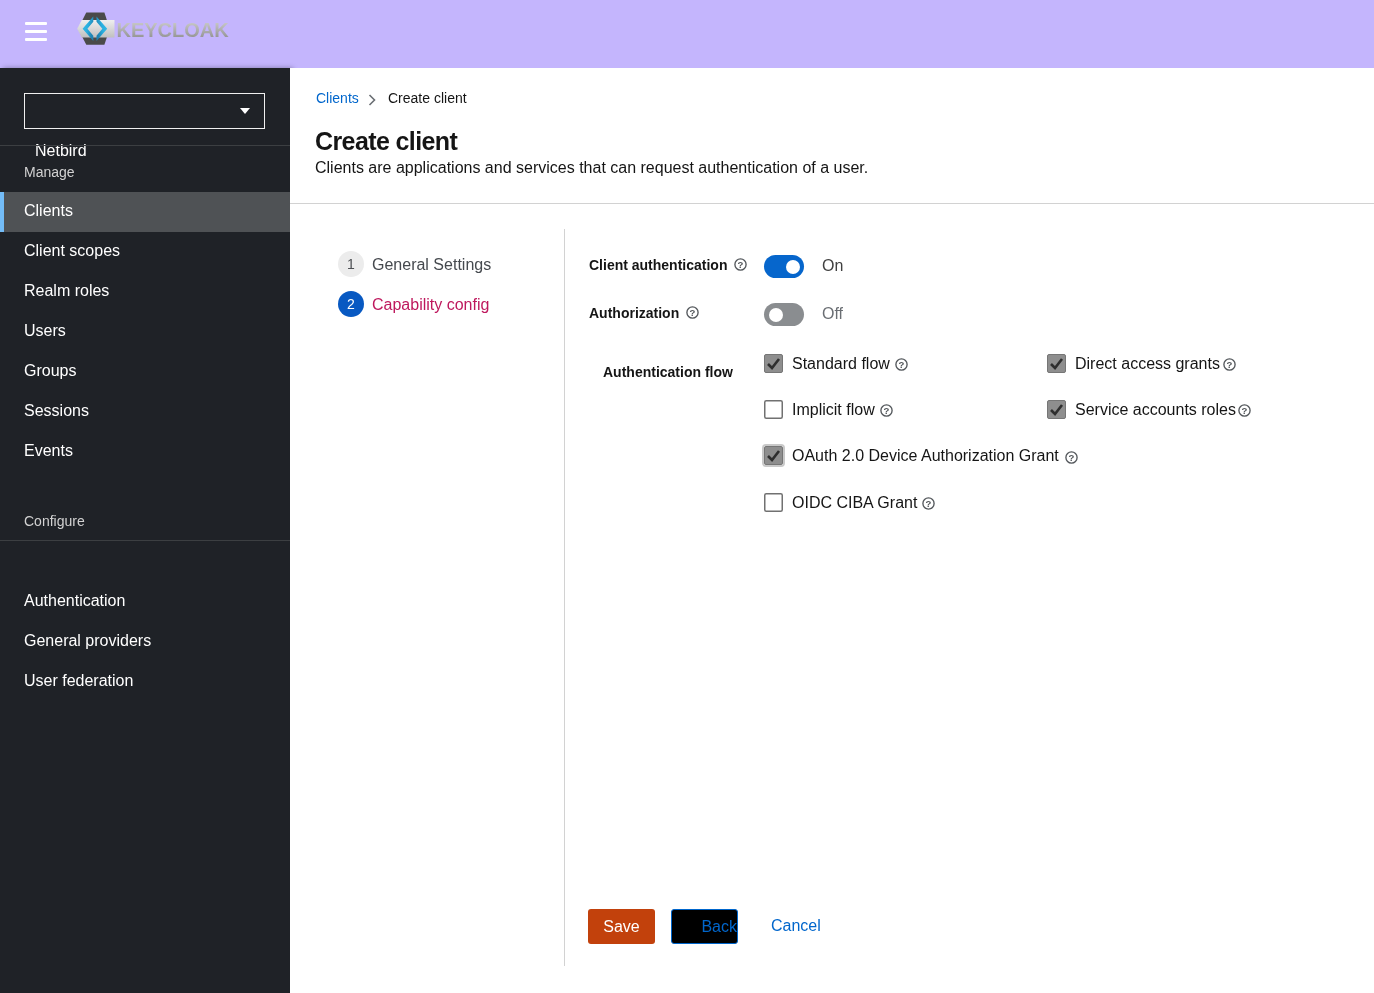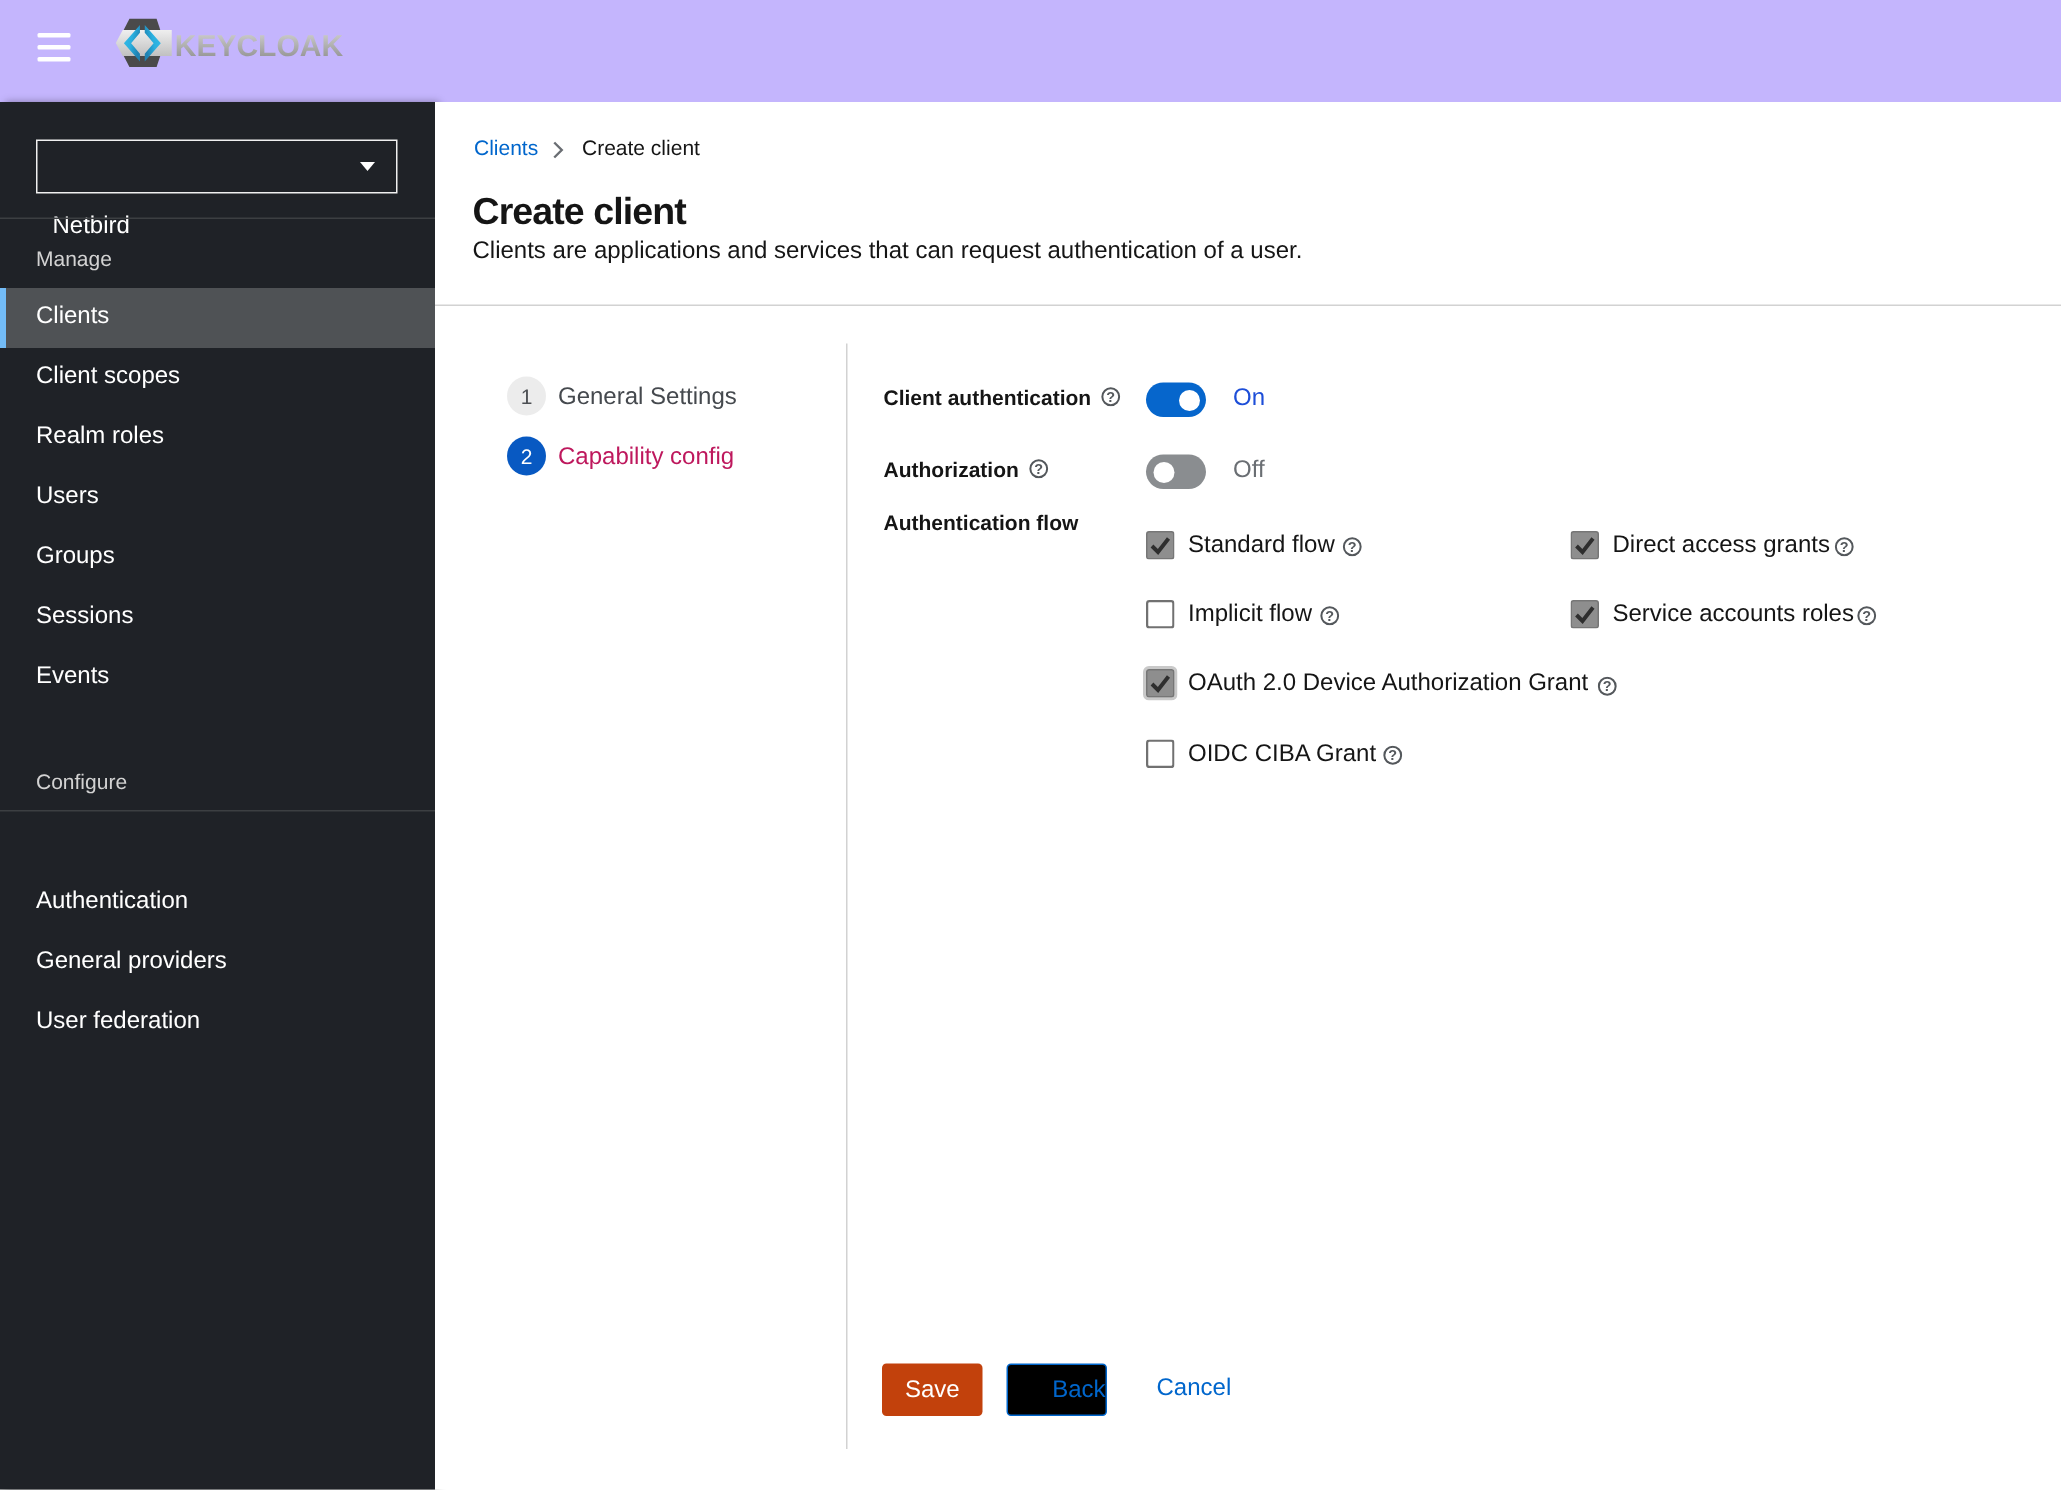--- a/index.html
+++ b/index.html
@@ -156,26 +156,26 @@
     <div class="stepcirc">1</div>
       <div class="steptxt">General Settings</div>
   </div>
   <div class="step2">
     <div class="stepcirc">2</div>
       <div class="steptxt">Capability config</div>
   </div>
 
   <div class="flabel" style="top:189px;">Client authentication</div>
   <div class="flabel" style="top:237px;">Authorization</div>
-  <div class="flabel" style="top:272px;">Authentication flow</div>
+  <div class="flabel" style="top:296px;margin-left:14px;">Authentication flow</div>
 
   <div class="switch on" style="top:187px;">
       <div class="knob"></div>
     </div>
-  <span class="swlabel" style="top:189px; color:#1d4ed8;">On</span>
+  <span class="swlabel" style="top:189px; color:#404040;">On</span>
   <div class="switch off" style="top:235px;">
       <div class="knob"></div>
     </div>
   <span class="swlabel" style="top:237px; color:#6a6e73;">Off</span>
 
   <svg class="cbox" style="left:474px; top:286px;" viewBox="0 0 19 19">
     <rect x="0.5" y="0.5" width="18" height="18" rx="1.5" fill="#8e8e8e" stroke="#767676"></rect>
     <path d="M4 10 L8 14 L15 5" fill="none" stroke="#2e2e2e" stroke-width="2.6"></path>
   </svg>
   <span class="cblabel" style="left:502px; top:287px;">Standard flow</span>

